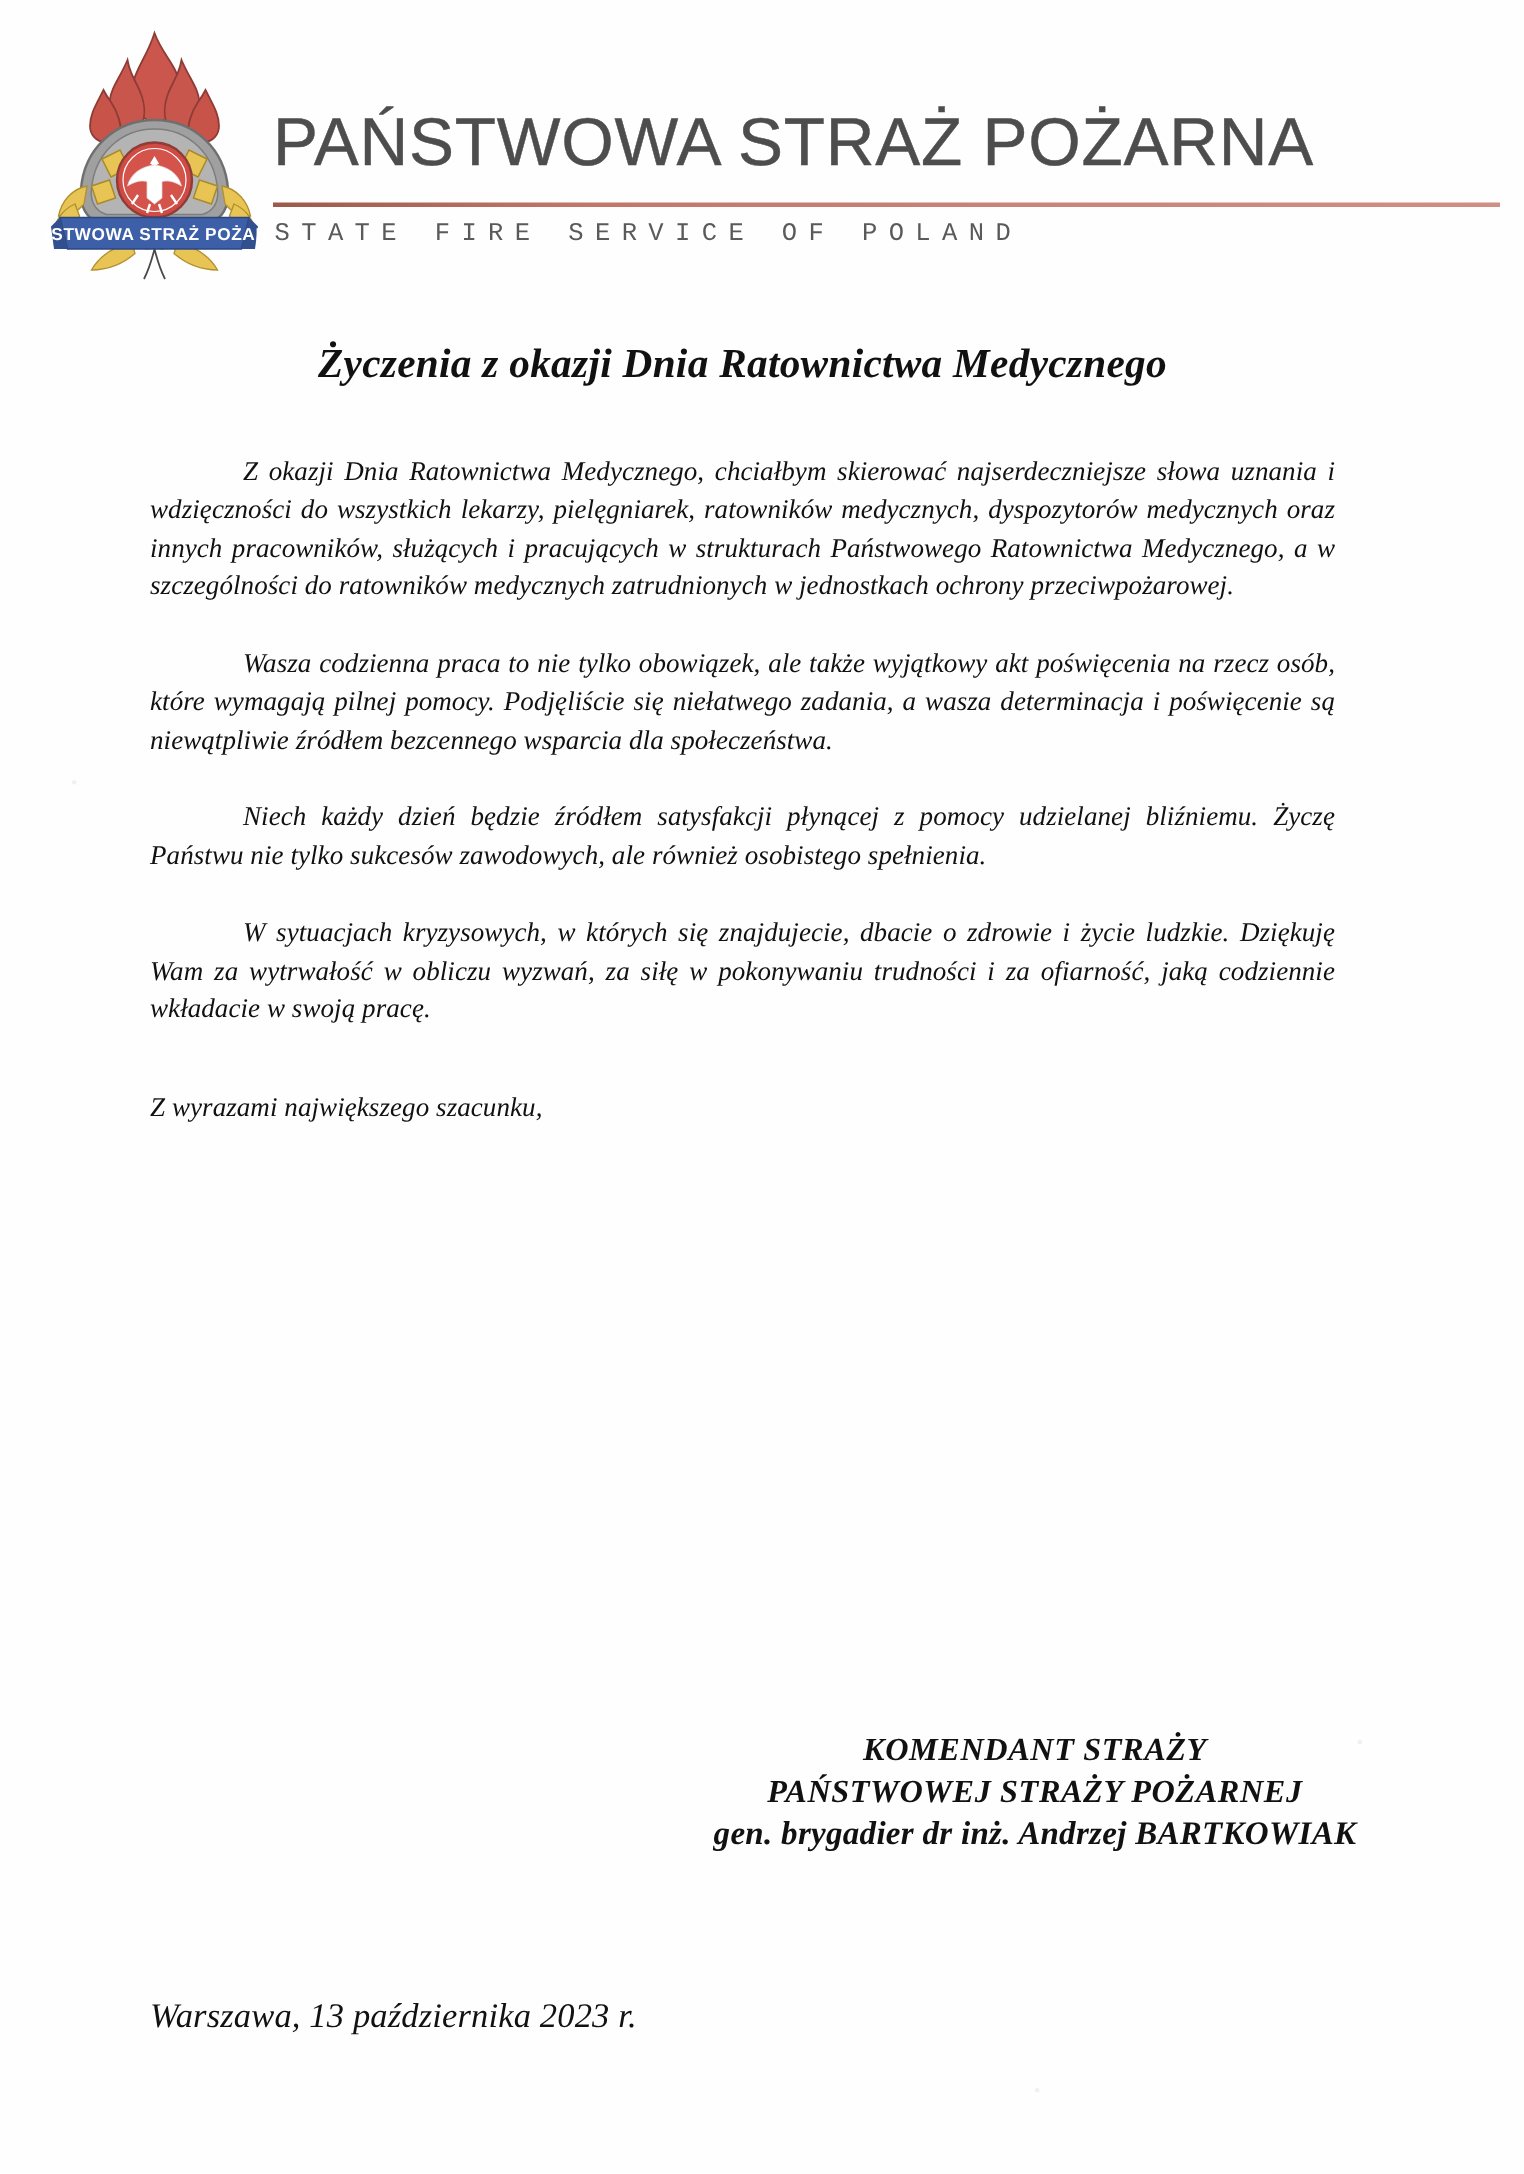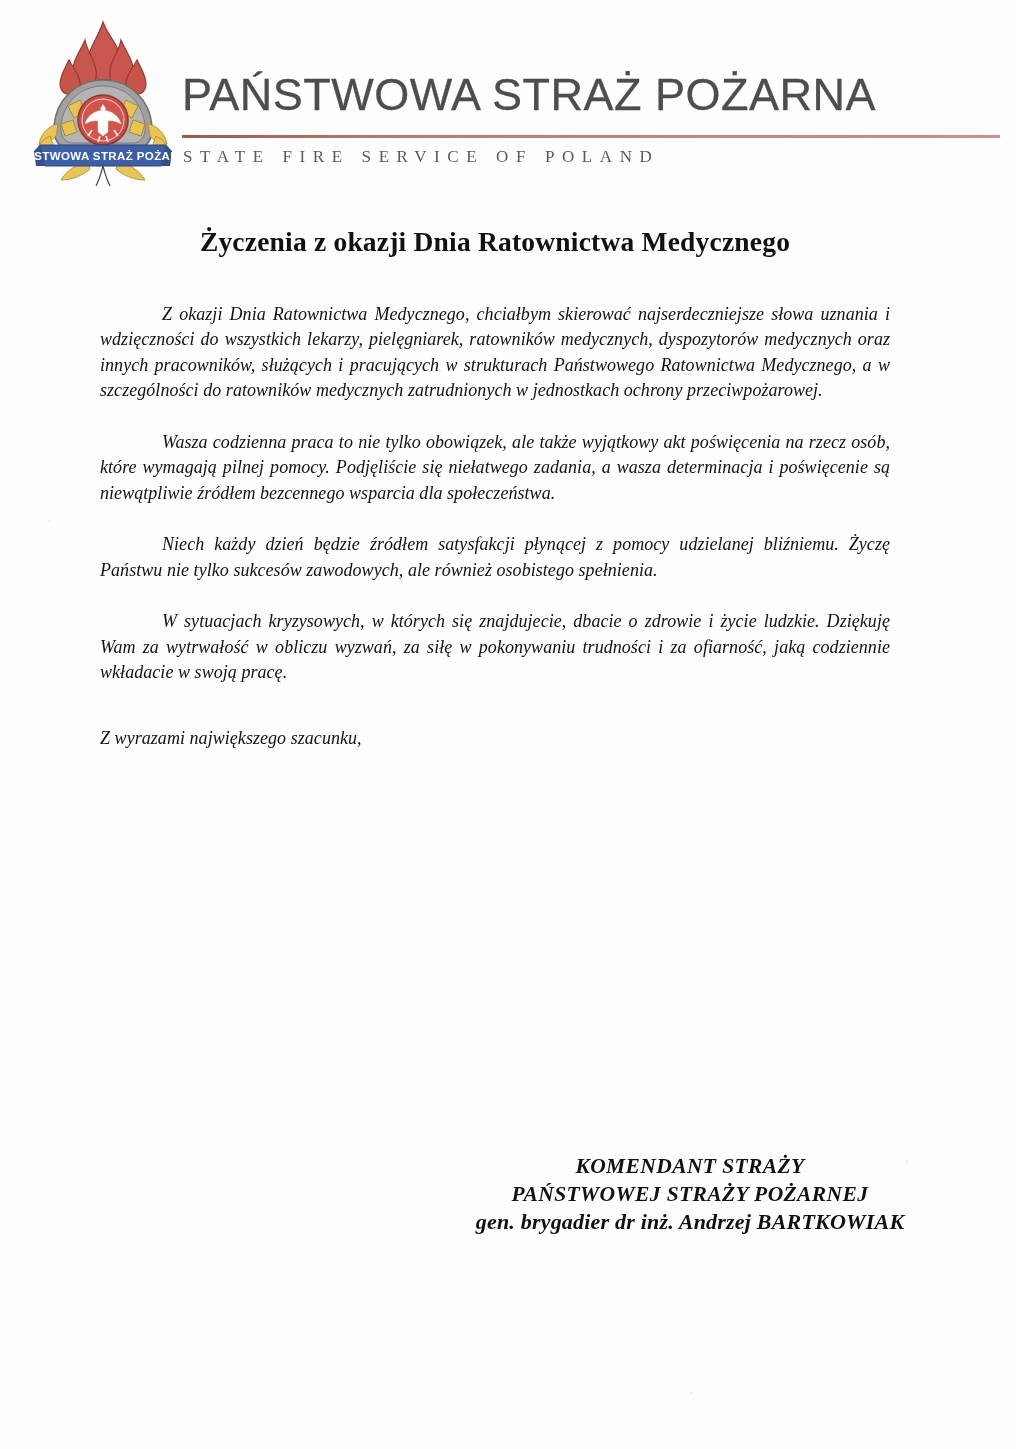--- a/index.html
+++ b/index.html
@@ -57,39 +57,40 @@
     left: 182px;
     top: 135px;
     width: 818px;
     height: 3px;
     background: linear-gradient(to right, #9b5a4a 0%, #c2766a 25%, #c8837a 60%, #cf8f85 100%);
   }
   .org-sub {
     position: absolute;
     left: 183px;
     top: 147px;
-    font-family: Liberation Serif, serif;
+    font-family: Liberation Mono, monospace;
     font-size: 17px;
     font-weight: 400;
     letter-spacing: 7.6px;
     color: #5a5a5a;
     white-space: nowrap;
   }
 
   
   .letter {
     position: absolute;
     left: 100px;
     top: 225px;
     width: 790px;
   }
   .letter-title {
     text-align: center;
     font-size: 27.5px;
     font-weight: bold;
+    font-style: italic;
     letter-spacing: 0.2px;
     margin: 0 0 44px 0;
     line-height: 1.2;
   }
   .para {
     font-size: 18px;
     font-style: italic;
     line-height: 1.415;
     text-align: justify;
     text-indent: 62px;
@@ -219,17 +220,18 @@
     <p class="para">W sytuacjach kryzysowych, w których się znajdujecie, dbacie o zdrowie i życie ludzkie. Dziękuję Wam za wytrwałość w obliczu wyzwań, za siłę w pokonywaniu trudności i za ofiarność, jaką codziennie wkładacie w swoją pracę.</p>
     <p class="para no-indent">Z wyrazami największego szacunku,</p>
   </div>
 
   <div class="signature">
     <div class="sig-office">KOMENDANT STRAŻY</div>
     <div class="sig-office">PAŃSTWOWEJ STRAŻY POŻARNEJ</div>
     <div class="sig-name">gen. brygadier dr inż. Andrzej BARTKOWIAK</div>
   </div>
 
+  <div class="place-date">Warszawa, 13 października 2023 r.</div>
 
   <div class="speckle" style="left:48px; top:520px; width:3px; height:3px;"></div>
   <div class="speckle" style="left:905px; top:1160px; width:3px; height:3px;"></div>
   <div class="speckle" style="left:690px; top:1392px; width:3px; height:3px;"></div>
 </div>
 
 </body></html>

